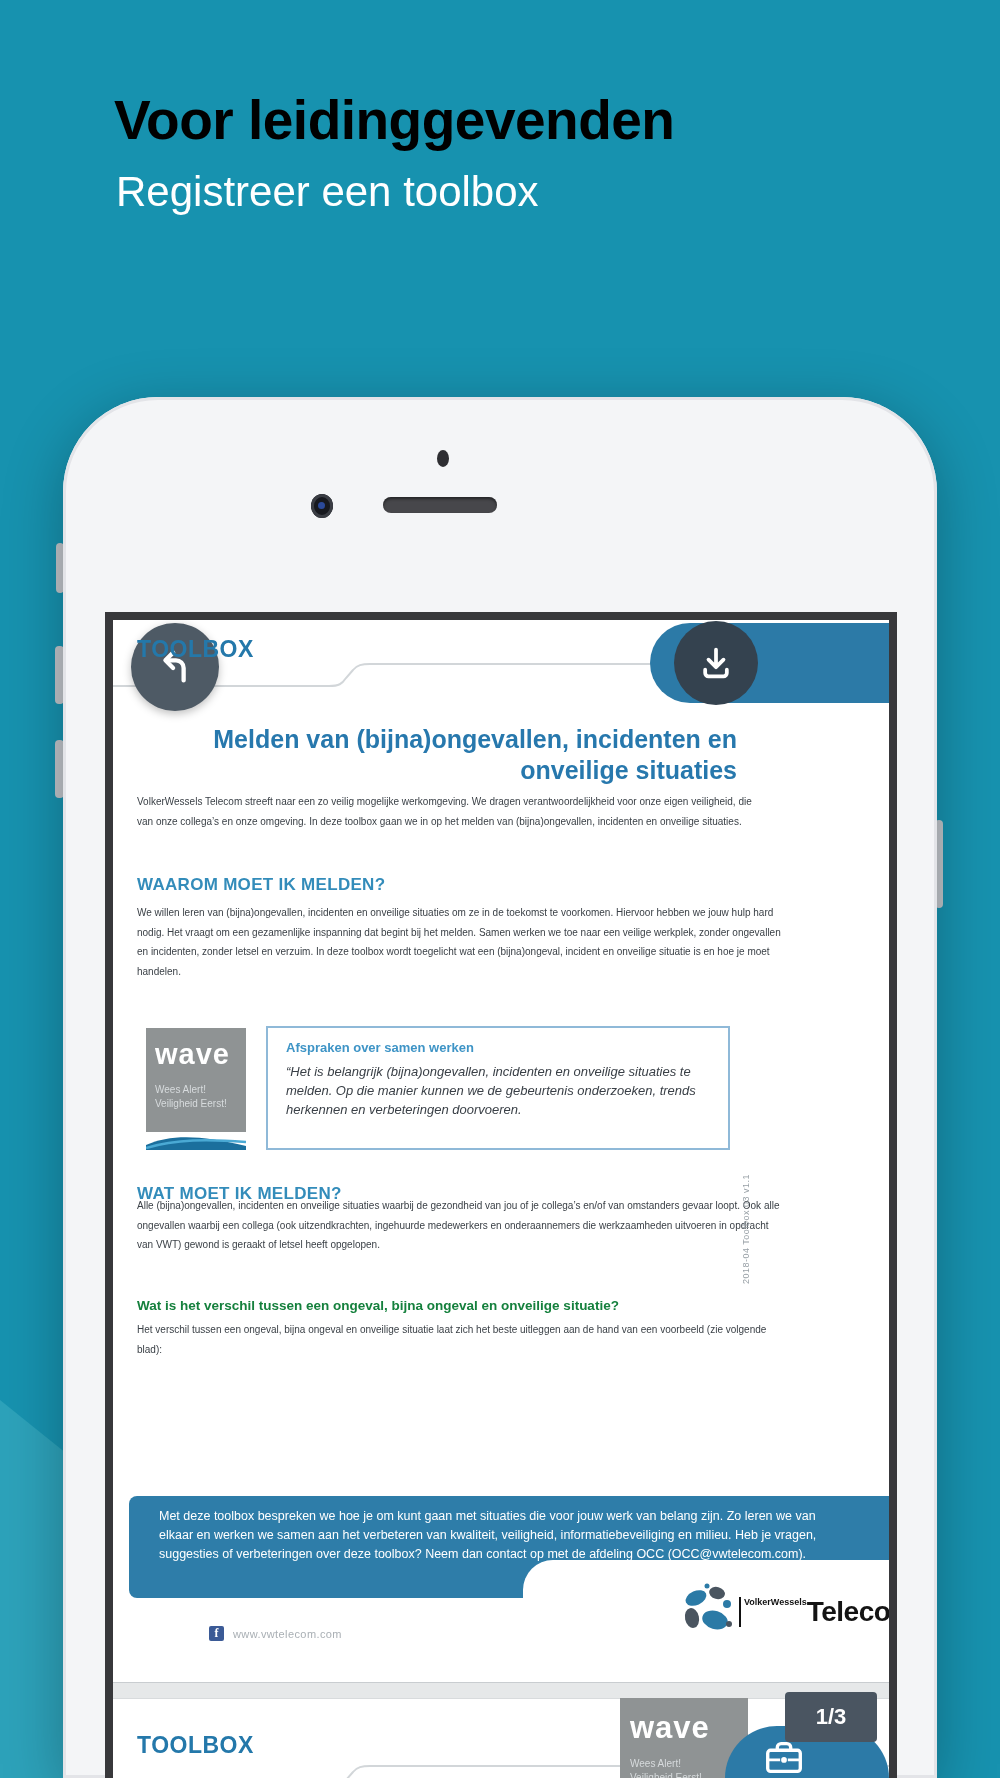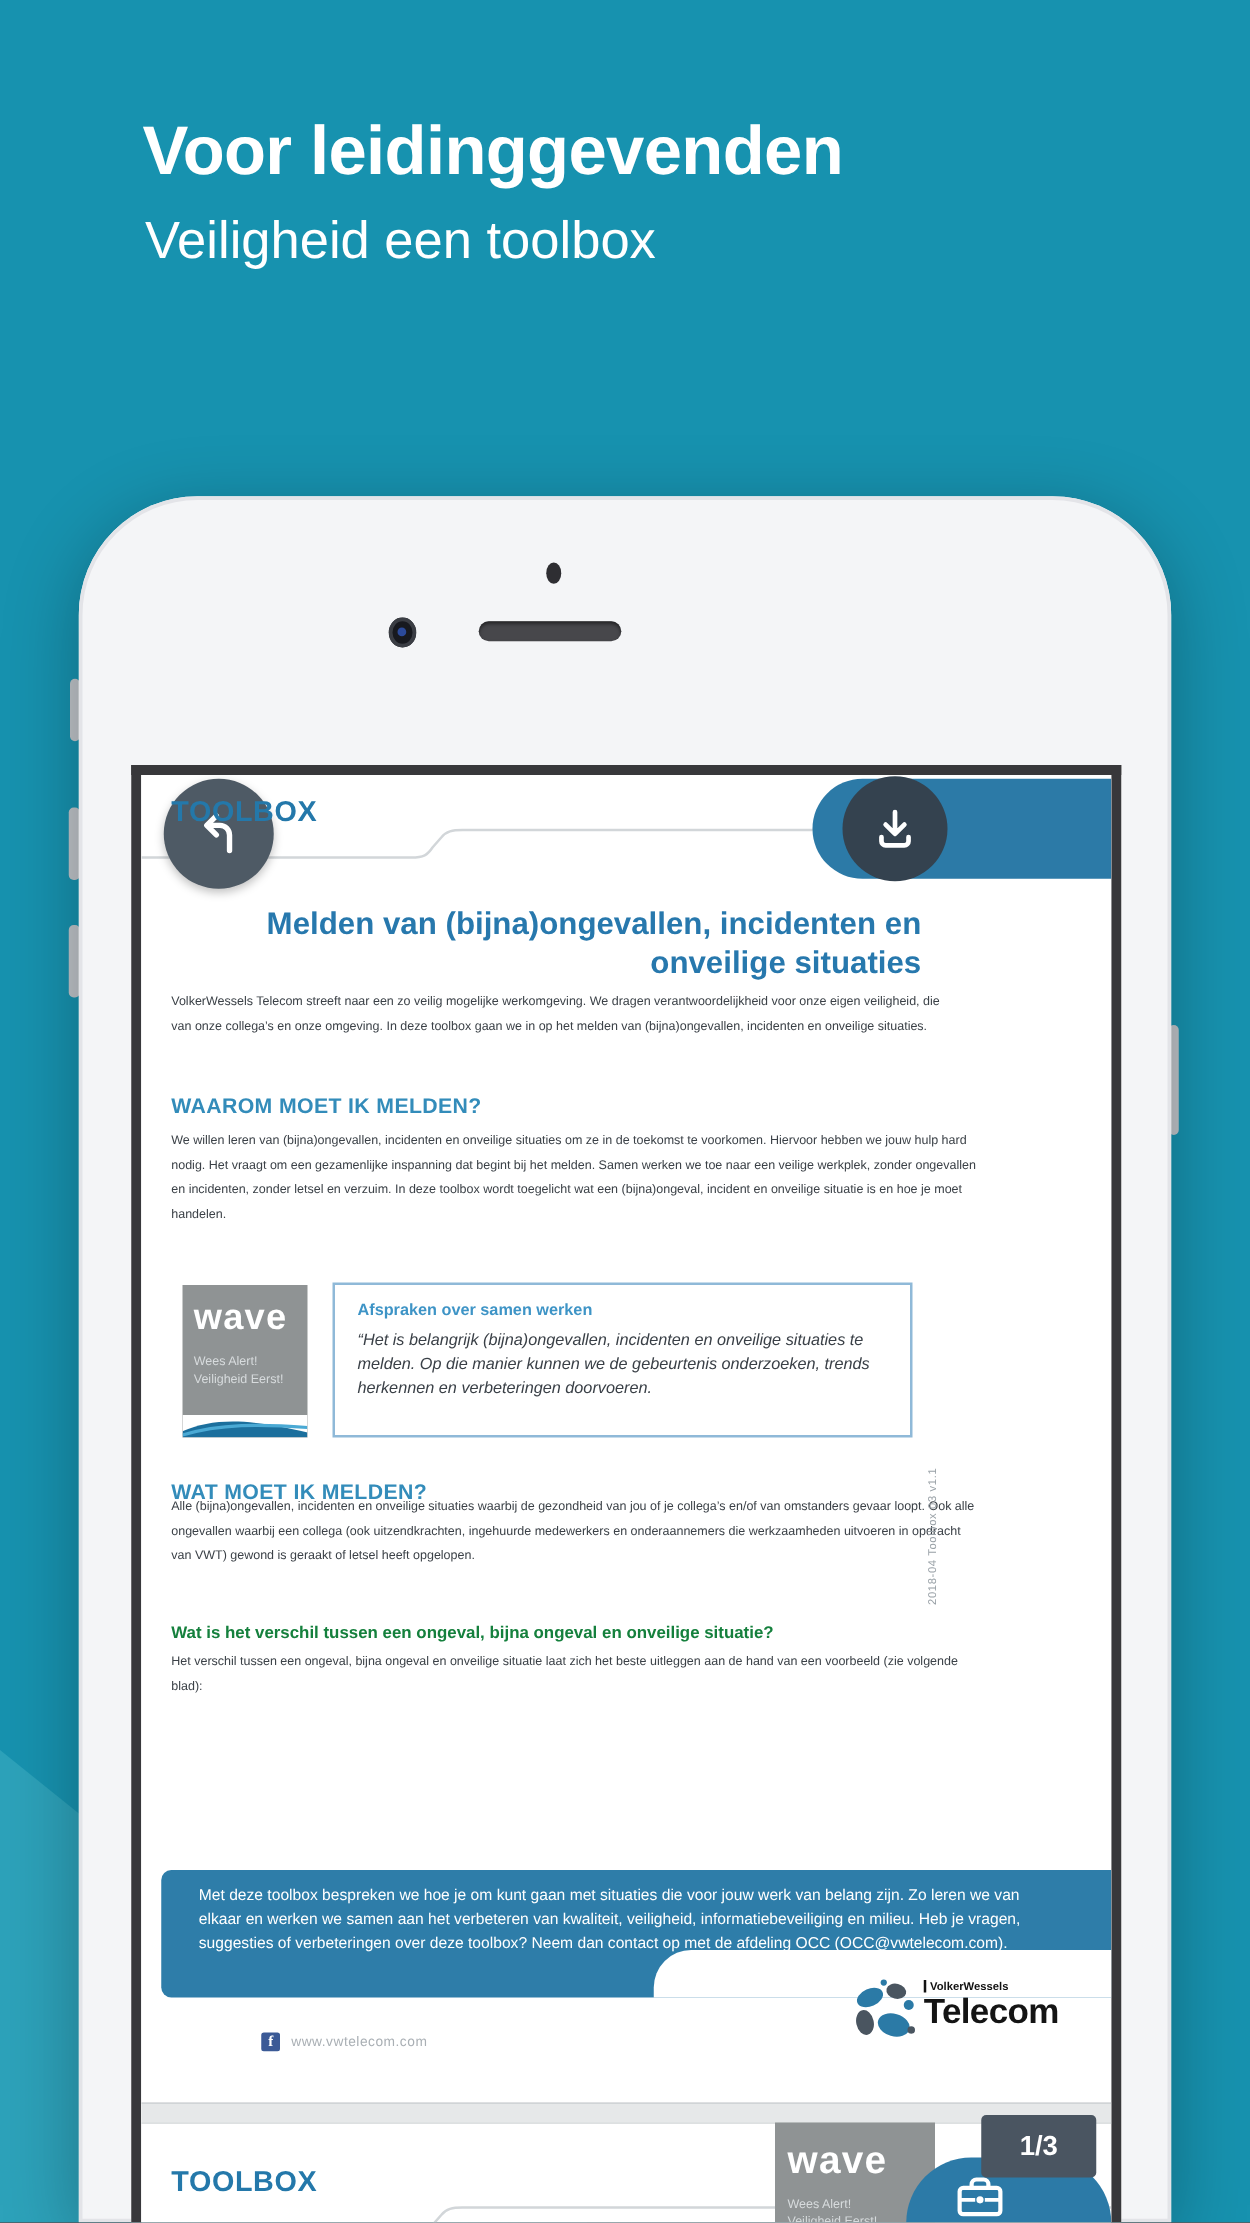--- a/index.html
+++ b/index.html
@@ -1,20 +1,20 @@
 <!DOCTYPE html>
 <html><head>
 <meta charset="utf-8">
 <style>
   html,body{margin:0;padding:0;background:#222;}
   .canvas{position:relative;width:1000px;height:1778px;overflow:hidden;
     background:#1792af;font-family:"Liberation Sans",sans-serif;}
   .abs{position:absolute;}
   
-  .hero-title{left:114px;top:88px;color:#ffffff;font-size:55px;font-weight:700;letter-spacing:-0.5px;}
+  .hero-title{left:114px;top:88px;color:#000000;font-size:55px;font-weight:700;letter-spacing:-0.5px;}
   .hero-sub{left:116px;top:168px;color:#fff;font-size:42px;font-weight:400;}
   .bg-corner{left:0;top:1400px;width:470px;height:378px;background:#2da2ba;
     clip-path:polygon(0 0,100% 100%,0 100%);}
   
   .phone{left:63px;top:397px;width:874px;height:1381px;background:#f4f5f7;
     border-radius:95px 95px 0 0;box-shadow:0 14px 60px rgba(0,0,0,.28), inset 0 0 0 3px #e3e4e8;}
   .side-btn{background:#bfc4c9;border-radius:4px;}
   .sensor-dot{left:437px;top:450px;width:12px;height:17px;border-radius:50%;background:#2e2e32;}
   .camera{left:311px;top:494px;width:22px;height:24px;border-radius:50%;background:#17191f;
     box-shadow:inset 0 0 0 3px #3a3d44;}
@@ -60,21 +60,21 @@
   .quote{left:153px;top:406px;width:464px;height:124px;border:2px solid #8fb9d8;background:#fff;
     box-sizing:border-box;padding:12px 18px;}
   .quote-head{font-size:13px;font-weight:700;color:#3e94c6;}
   .quote-body{margin-top:7px;font-size:13px;line-height:19px;font-style:italic;color:#3a4047;}
   
   .teal-note{left:16px;top:876px;width:760px;height:102px;background:#2e7da9;border-radius:8px 0 0 8px;}
   .teal-note .txt{position:absolute;left:30px;top:11px;width:658px;color:#fff;font-size:12.5px;line-height:19px;}
   .notch{position:absolute;right:0;bottom:0;width:366px;height:38px;background:#fff;border-radius:30px 0 0 0;}
   
   .brandlogo{left:566px;top:962px;display:flex;align-items:flex-start;gap:4px;z-index:2;}
-  .bl-text{display:flex;flex-direction:column;margin-top:2px;}
+  .bl-text{display:flex;flex-direction:row;margin-top:15px;}
   .bl-small{font-size:9px;font-weight:700;color:#111;border-left:2px solid #111;padding-left:3px;line-height:10px;}
   .bl-big{font-size:28px;font-weight:700;color:#141414;letter-spacing:-0.5px;line-height:30px;}
   
   .fbrow{left:96px;top:1006px;display:flex;align-items:center;gap:9px;}
   .fb-ic{width:15px;height:15px;background:#3b5a96;border-radius:2px;color:#fff;
     font-family:"Liberation Serif",serif;font-size:12px;font-weight:700;text-align:center;line-height:15px;cursor:pointer;}
   .fb-url{font-size:11px;color:#a9afb4;letter-spacing:.4px;}
   
   .band{left:0;top:1062px;width:776px;height:15px;background:#e6e8e9;
     border-top:1px solid #c9cdd0;border-bottom:1px solid #d8dbdd;}
@@ -90,21 +90,21 @@
     color:#fff;font-size:22px;font-weight:700;text-align:center;line-height:50px;}
 </style>
 </head>
 <body>
 
 <div class="canvas">
 
   <div class="abs bg-corner"></div>
 
   <div class="abs hero-title">Voor leidinggevenden</div>
-  <div class="abs hero-sub">Veiligheid een toolbox</div>
+  <div class="abs hero-sub">Registreer een toolbox</div>
 
   <div class="abs side-btn" style="left:56px;top:543px;width:8px;height:50px;"></div>
   <div class="abs side-btn" style="left:55px;top:646px;width:9px;height:58px;"></div>
   <div class="abs side-btn" style="left:55px;top:740px;width:9px;height:58px;"></div>
   <div class="abs side-btn" style="left:935px;top:820px;width:8px;height:88px;"></div>
 
   <div class="abs phone">
     <div class="abs sensor-dot" style="left:374px;top:53px;"></div>
     <div class="abs camera" style="left:248px;top:97px;">
         <i></i>

